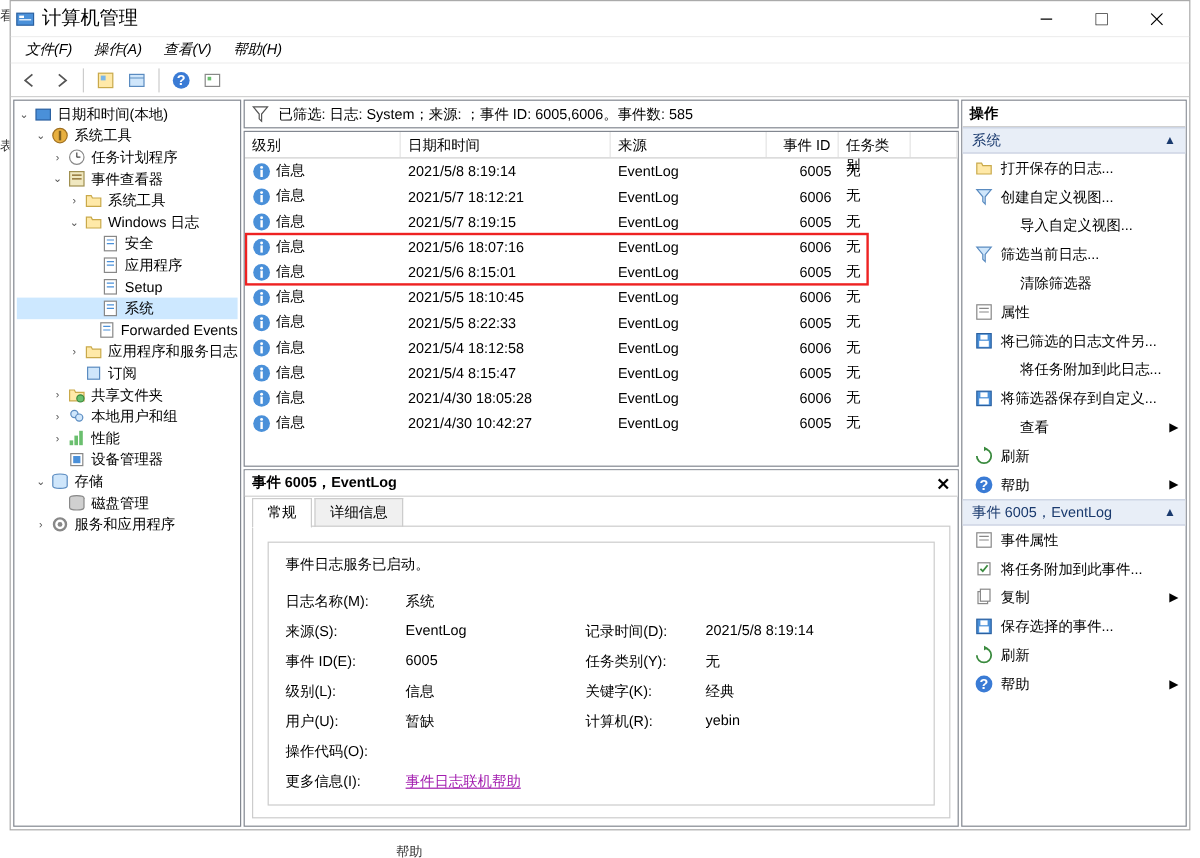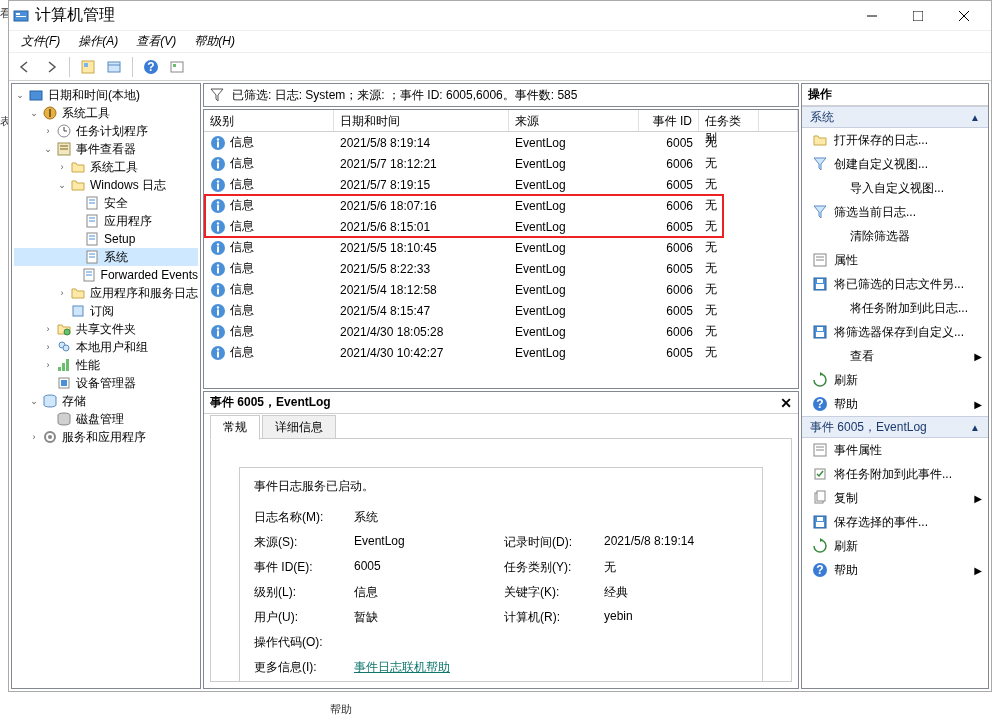--- a/index.html
+++ b/index.html
@@ -38,26 +38,26 @@
 .c-id { width: 60px; text-align: right; justify-content: flex-end; }
 .c-task { width: 60px; }
 .redbox { position: absolute; border: 2px solid #e22; pointer-events: none; }
 .detailpane { height: 298px; border: 1px solid #828790; margin-top: 2px; display: flex; flex-direction: column; }
 .detailhead { height: 22px; display: flex; align-items: center; padding: 0 6px; border-bottom: 1px solid #d0d0d0; background: #fff; font-weight: bold; }
 .detailhead .close { margin-left: auto; cursor: default; font-size: 14px; }
 .tabs { display: flex; align-items: center; height: 24px; padding: 2px 6px 0 6px; }
 .tab { padding: 3px 12px; border: 1px solid #ccc; border-bottom: none; margin-right: 2px; background: #fff; cursor: default; position: relative; font-size: 12px; }
 .tab.active { background: #fff; border-bottom: 1px solid #fff; z-index: 2; }
 .tab.inactive { background: #f0f0f0; }
-.tabcontent { flex: 1; margin: 0 6px 6px 6px; border: 1px solid #ccc; padding: 28px; overflow: auto; position: relative; }
+.tabcontent { flex: 1; margin: 0 6px 6px 6px; border: 1px solid #ccc; padding: 12px; overflow: auto; position: relative; }
 .tabcontent .inner { border: 1px solid #ccc; padding: 10px 14px; }
 .msg { margin-bottom: 14px; }
 .kvgrid { display: grid; grid-template-columns: 90px 140px 90px 150px; row-gap: 8px; column-gap: 10px; font-size: 12px; }
 .kvgrid .k { color: #000; }
-.link { color: #0f766e; text-decoration: underline; cursor: pointer; }
+.link { color: #a21caf; text-decoration: underline; cursor: pointer; }
 .rightpane { width: 188px; border: 1px solid #828790; margin: 2px 2px 2px 2px; display: flex; flex-direction: column; overflow: hidden; }
 .rpane-title { height: 22px; background: #fff; border-bottom: 1px solid #d0d0d0; display: flex; align-items: center; padding: 0 6px; font-weight: bold; }
 .rpane-sec { background: #e8eef7; height: 22px; display: flex; align-items: center; padding: 0 8px; border-top: 1px solid #c8d0e0; border-bottom: 1px solid #c8d0e0; color: #1a3a6e; cursor: default; }
 .rpane-sec .collapse { margin-left: auto; font-size: 10px; }
 .rpane-list { overflow-y: auto; }
 .rpane-item { height: 24px; display: flex; align-items: center; padding: 0 6px 0 10px; cursor: default; }
 .rpane-item .ricon { width: 16px; height: 16px; margin-right: 6px; flex-shrink: 0; }
 .rpane-item .arrow { margin-left: auto; font-size: 10px; }
 .rpane-sub { padding-left: 26px !important; }
 .scrollbar-look::-webkit-scrollbar { width: 17px; }

